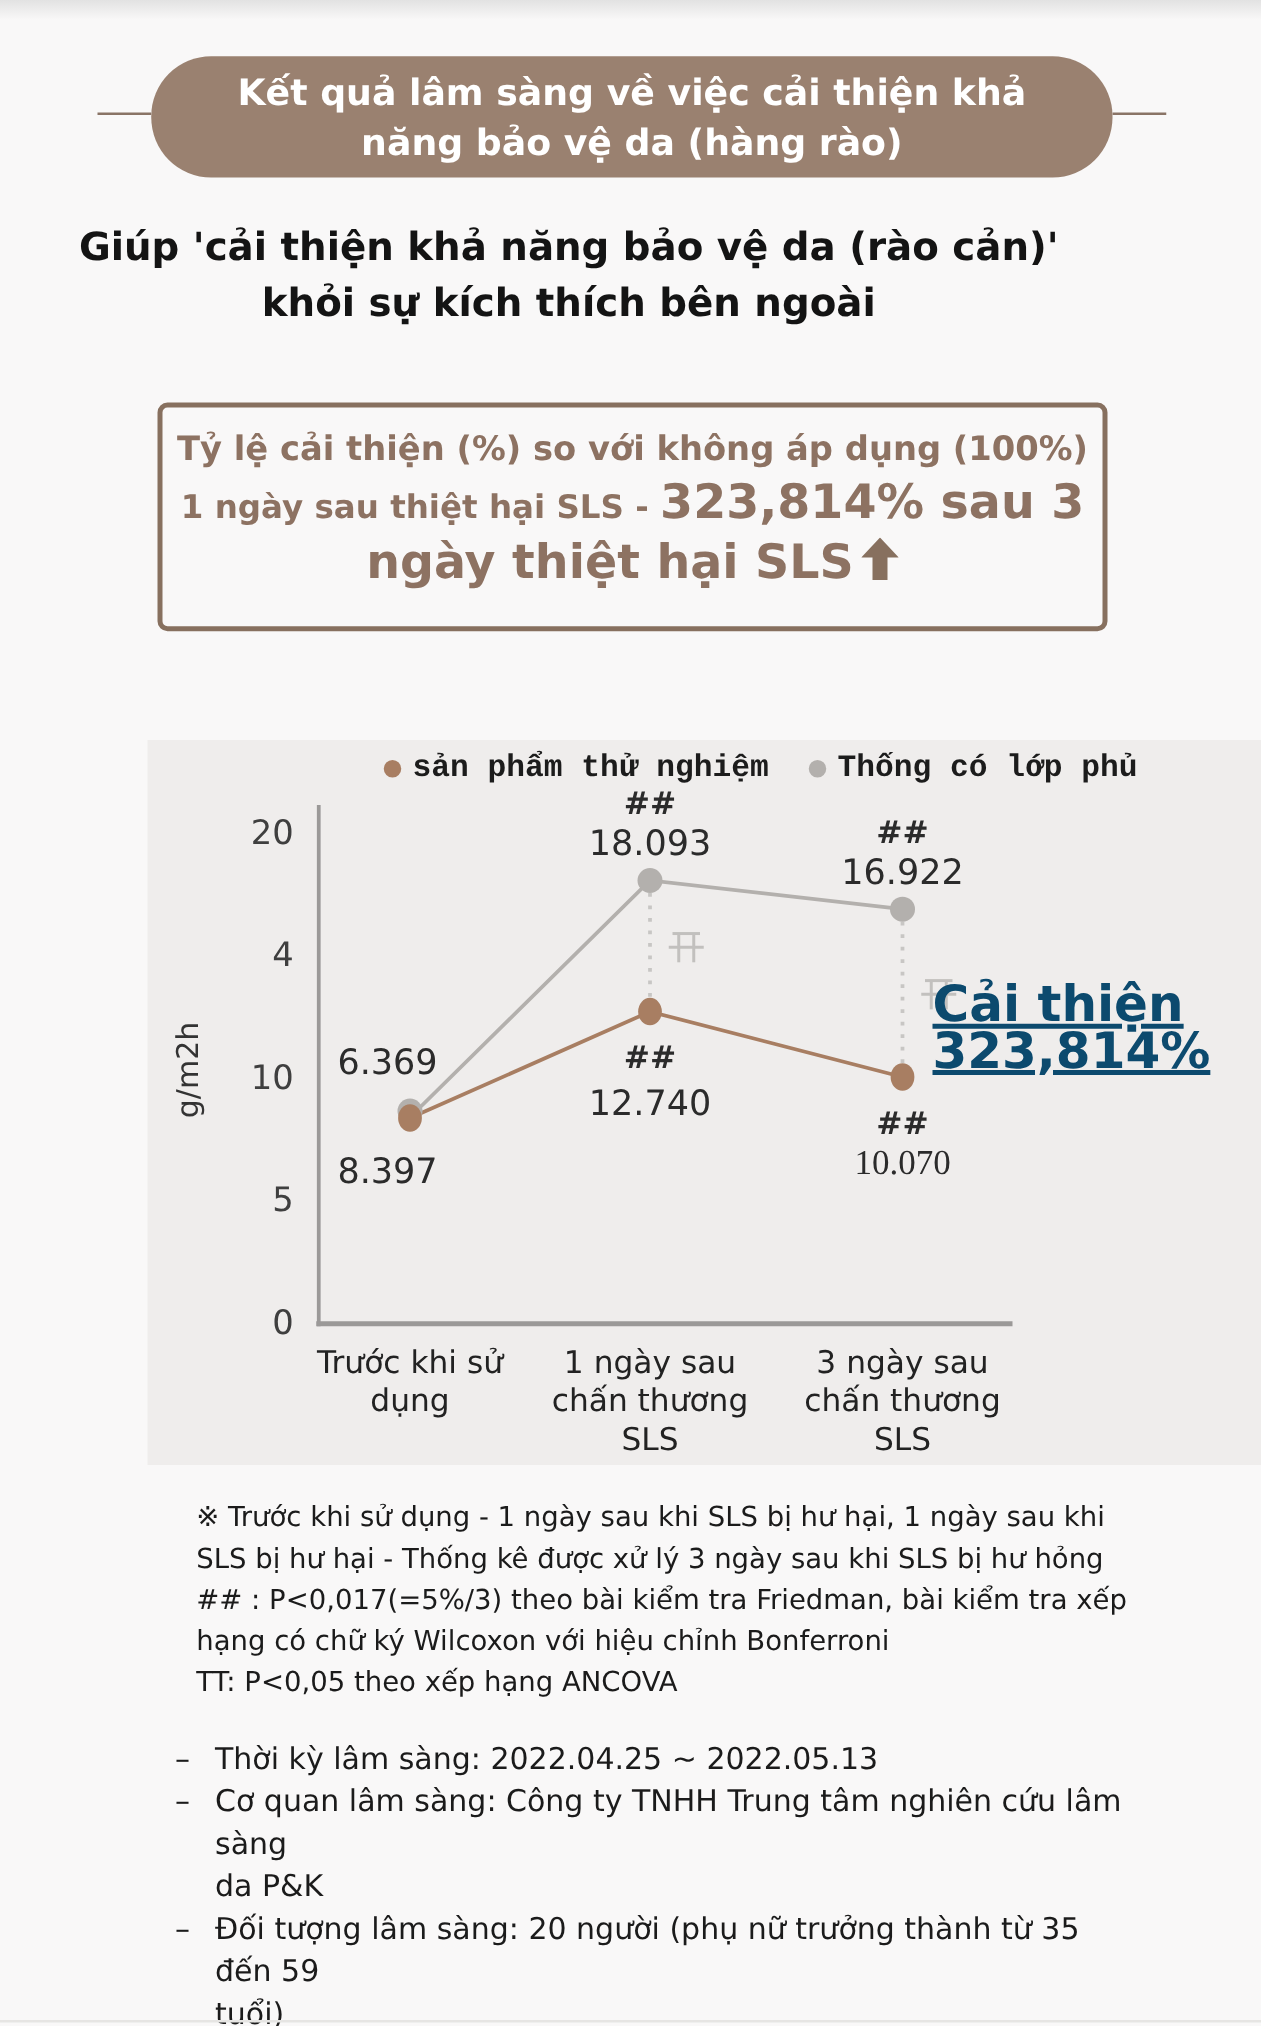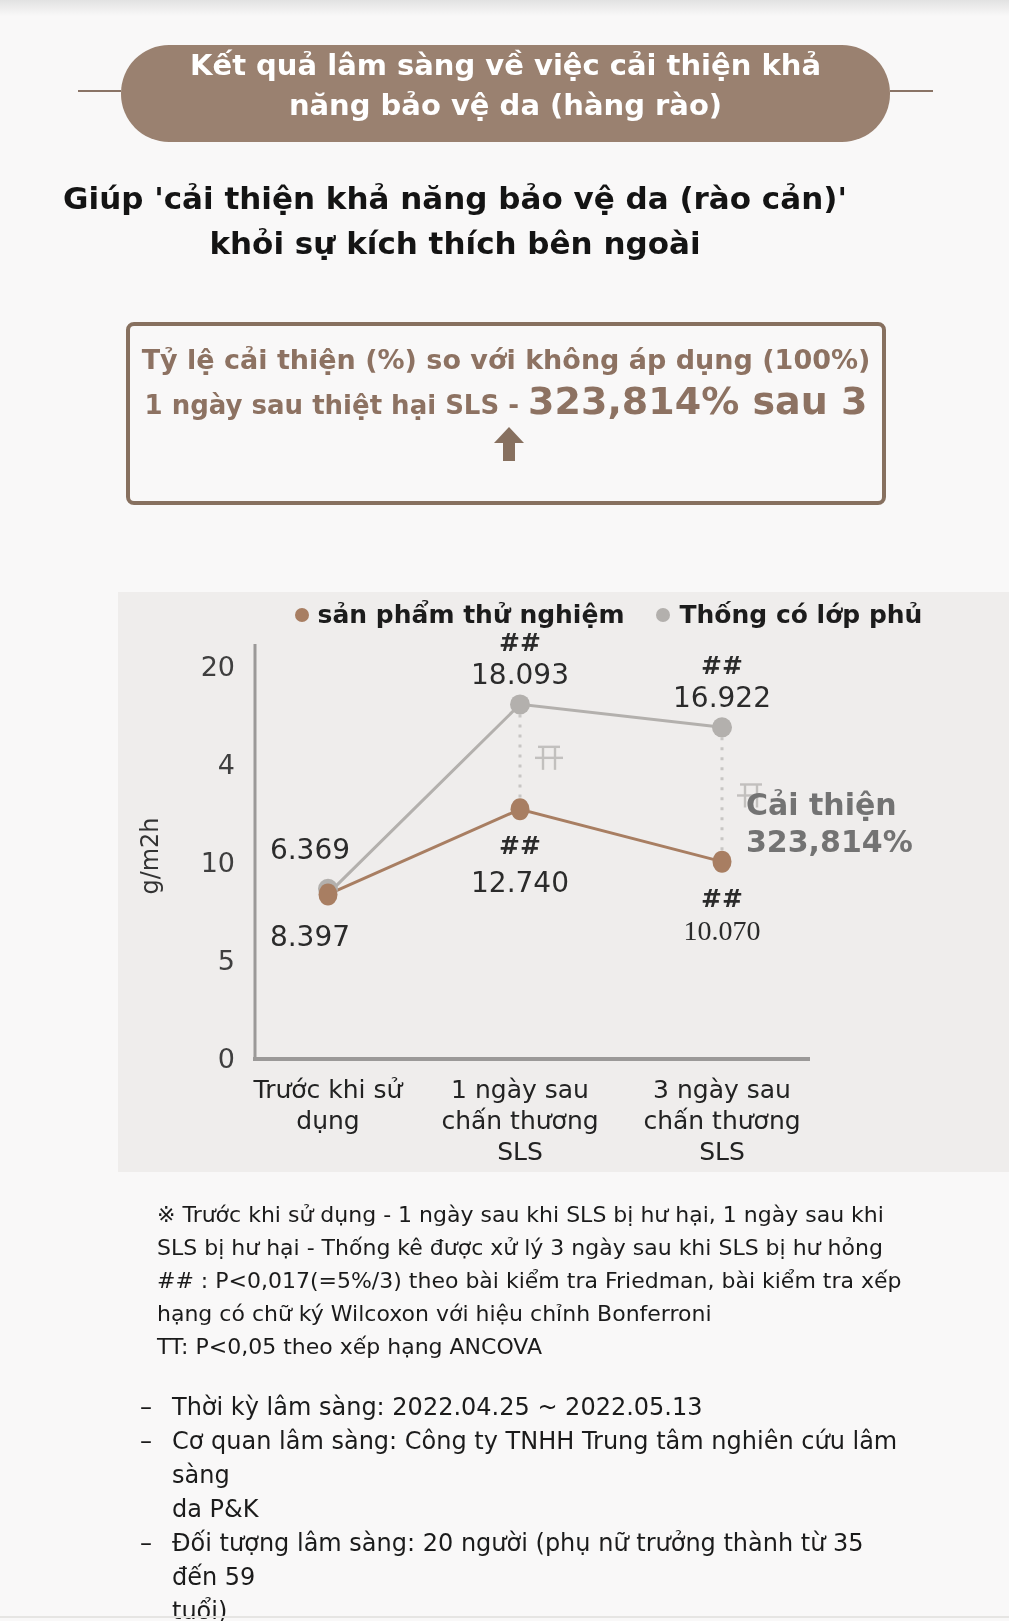--- a/index.html
+++ b/index.html
@@ -9,21 +9,21 @@
   }
   .page{
     position:relative;width:1009px;height:1621px;margin:0 auto;
     background:#f9f8f8;overflow:hidden;
   }
   .top-shade{position:absolute;left:0;top:0;width:1009px;height:16px;
     background:linear-gradient(#e2e2e2,#f9f8f8);}
   .banner{
     position:absolute;left:121px;top:45px;width:769px;height:97px;
     background:#9a8170;border-radius:48px;
-    display:flex;align-items:flex-start;justify-content:center;
+    display:flex;align-items:center;justify-content:center;
     color:#ffffff;font-size:29px;font-weight:700;line-height:40px;
     text-align:center;white-space:pre-line;
   }
   .rule{position:absolute;top:90px;height:2px;width:43px;background:#8a7466;}
   .rule.left{left:78px;} .rule.right{left:890px;}
   .subtitle{
     position:absolute;left:0;top:176px;width:910px;text-align:center;
     font-size:31px;font-weight:600;color:#141414;line-height:45px;white-space:pre-line;
   }
   .hbox{
@@ -31,36 +31,36 @@
     border:4px solid #87705f;border-radius:8px;text-align:center;color:#8d7262;
   }
   .hbox .l1{margin-top:18px;font-size:27px;font-weight:600;}
   .hbox .l2{margin-top:4px;font-size:26px;font-weight:600;}
   .hbox .big{font-size:38px;font-weight:800;}
   .arrow-up{display:inline-block;vertical-align:-2px;margin-left:6px;}
   .chart-panel{
     position:absolute;left:118px;top:592px;width:891px;height:580px;
     background:#efedec;
   }
-  .legend{position:relative;margin:8px 0 0 90px;display:flex;justify-content:center;gap:32px;}
+  .legend{position:relative;margin:8px 0 0 90px;display:flex;justify-content:center;gap:32px;font-family:Liberation Mono, monospace;}
   .legend-item{display:flex;align-items:center;gap:9px;}
   .legend-dot{width:14px;height:14px;border-radius:50%;}
   .legend-label{font-size:25px;font-weight:600;color:#1c1c1c;}
   .ylab{
     position:absolute;left:-23px;top:250px;width:110px;text-align:center;
     font-size:24px;color:#333;transform:rotate(-90deg);
   }
   .chart-svg{position:absolute;left:0;top:0;}
   .clb{position:absolute;width:160px;text-align:center;font-size:28px;line-height:33px;color:#2b2b2b;}
   .clb.hash{font-size:25px;font-weight:600;}
   .tick{position:absolute;width:62px;left:55px;text-align:right;font-size:27px;line-height:32px;color:#3f3f3f;}
   .xl{position:absolute;top:482px;width:200px;text-align:center;
       font-size:25px;line-height:31px;color:#222;font-weight:500;white-space:pre-line;}
   .xl0{left:110px;} .xl1{left:302px;} .xl2{left:504px;}
-  .improve{position:absolute;font-size:30px;font-weight:700;color:#737373;line-height:37px;white-space:pre-line;}
+  .improve{position:absolute;font-size:40px;font-weight:700;color:#0c4a6e;line-height:37px;white-space:pre-line;text-decoration:underline;}
   .footnote{
     position:absolute;left:157px;top:1198px;right:30px;
     font-size:22px;line-height:33px;color:#1b1b1b;white-space:pre-line;
   }
   .details{position:absolute;left:140px;top:1390px;width:760px;}
   .detail-item{display:flex;margin:0;}
   .detail-dash{width:32px;flex:none;font-size:24px;line-height:34px;color:#1b1b1b;}
   .detail-text{font-size:24px;line-height:34px;color:#1b1b1b;white-space:pre-line;}
   .bottom-line{position:absolute;left:0;top:1616px;width:1009px;height:2px;background:#e6e5e3;}
 </style>
@@ -80,21 +80,21 @@
 
   <div class="subtitle">Giúp 'cải thiện khả năng bảo vệ da (rào cản)'
 khỏi sự kích thích bên ngoài</div>
 
   <div class="hbox">
     <div class="l1">Tỷ lệ cải thiện (%) so với không áp dụng (100%)</div>
     <div class="l2">
       <span>1 ngày sau thiệt hại SLS - </span><span class="big">323,814% sau 3</span>
     </div>
     <div class="l2">
-      <span class="arrow-up"><svg width="30" height="34" viewBox="0 0 30 34">
+      <span class="big">ngày thiệt hại SLS</span><span class="arrow-up"><svg width="30" height="34" viewBox="0 0 30 34">
             <path d="M15 0 L30 16 L21 16 L21 34 L9 34 L9 16 L0 16 Z" fill="#87705f"></path>
           </svg></span>
     </div>
   </div>
 
   <div class="chart-panel">
     <div class="legend">
       <div class="legend-item">
         <span class="legend-dot" style="background: rgb(168, 126, 98);"></span>
         <span class="legend-label">sản phẩm thử nghiệm</span>

